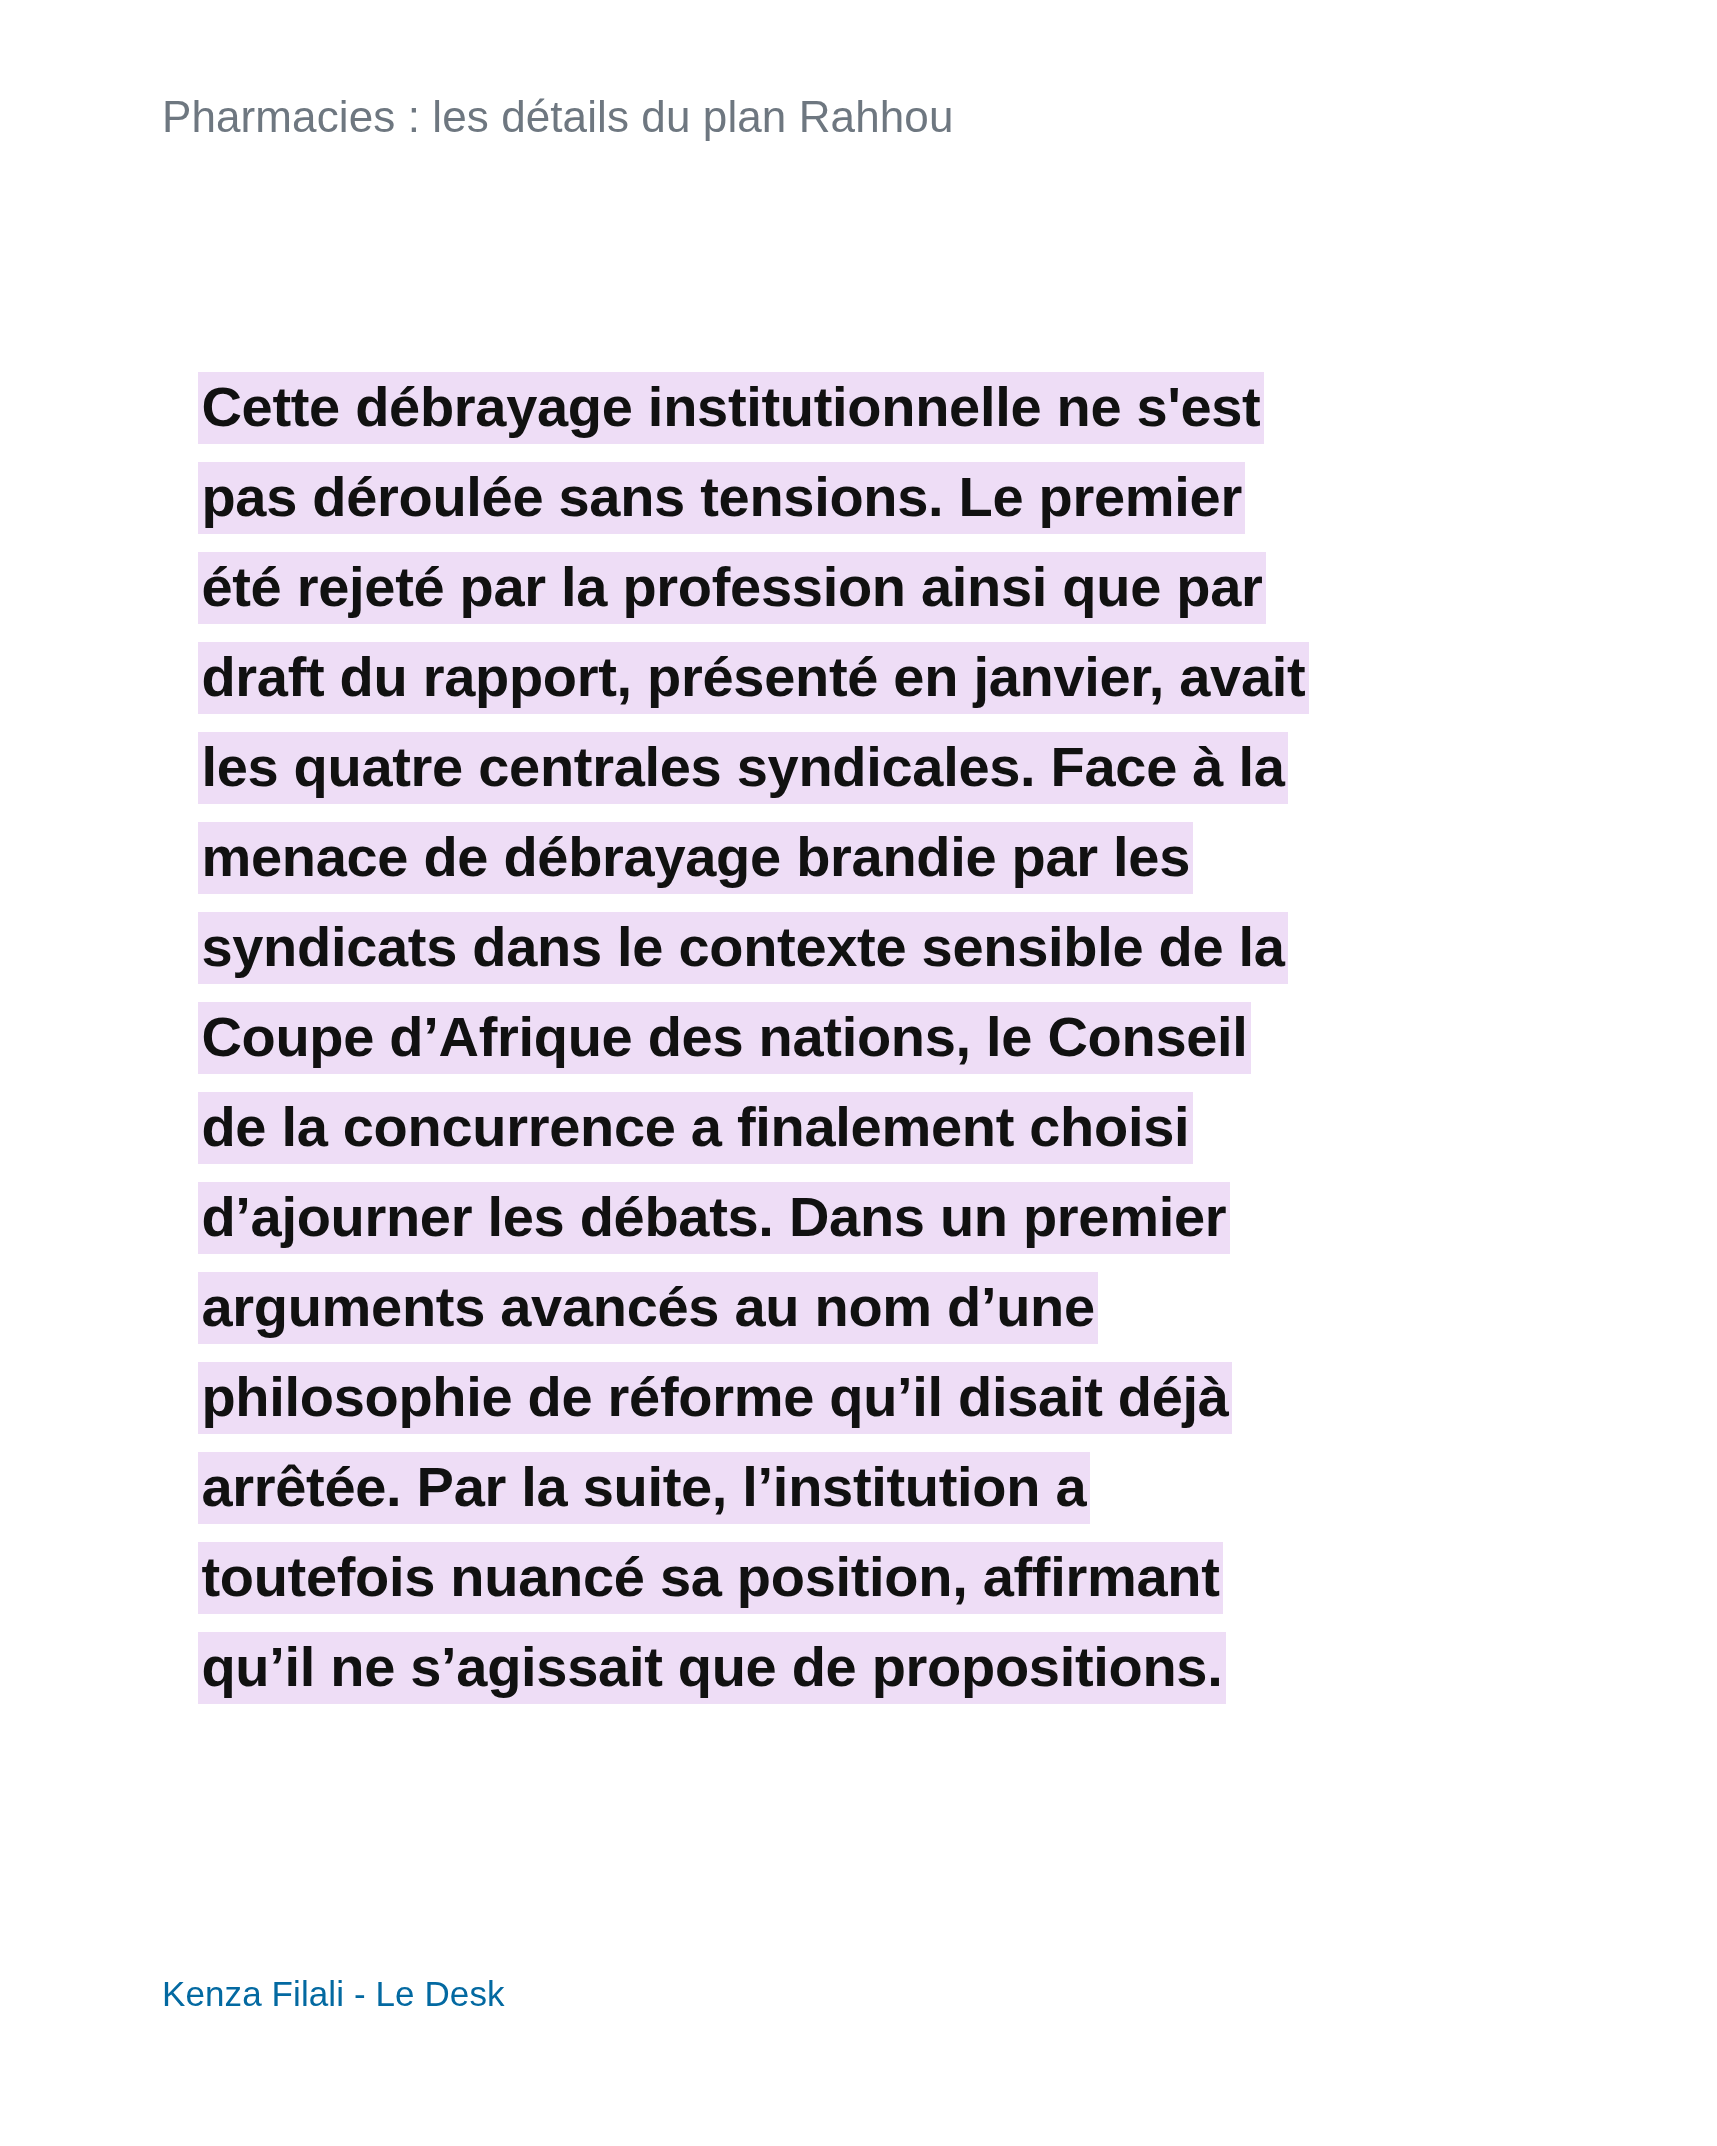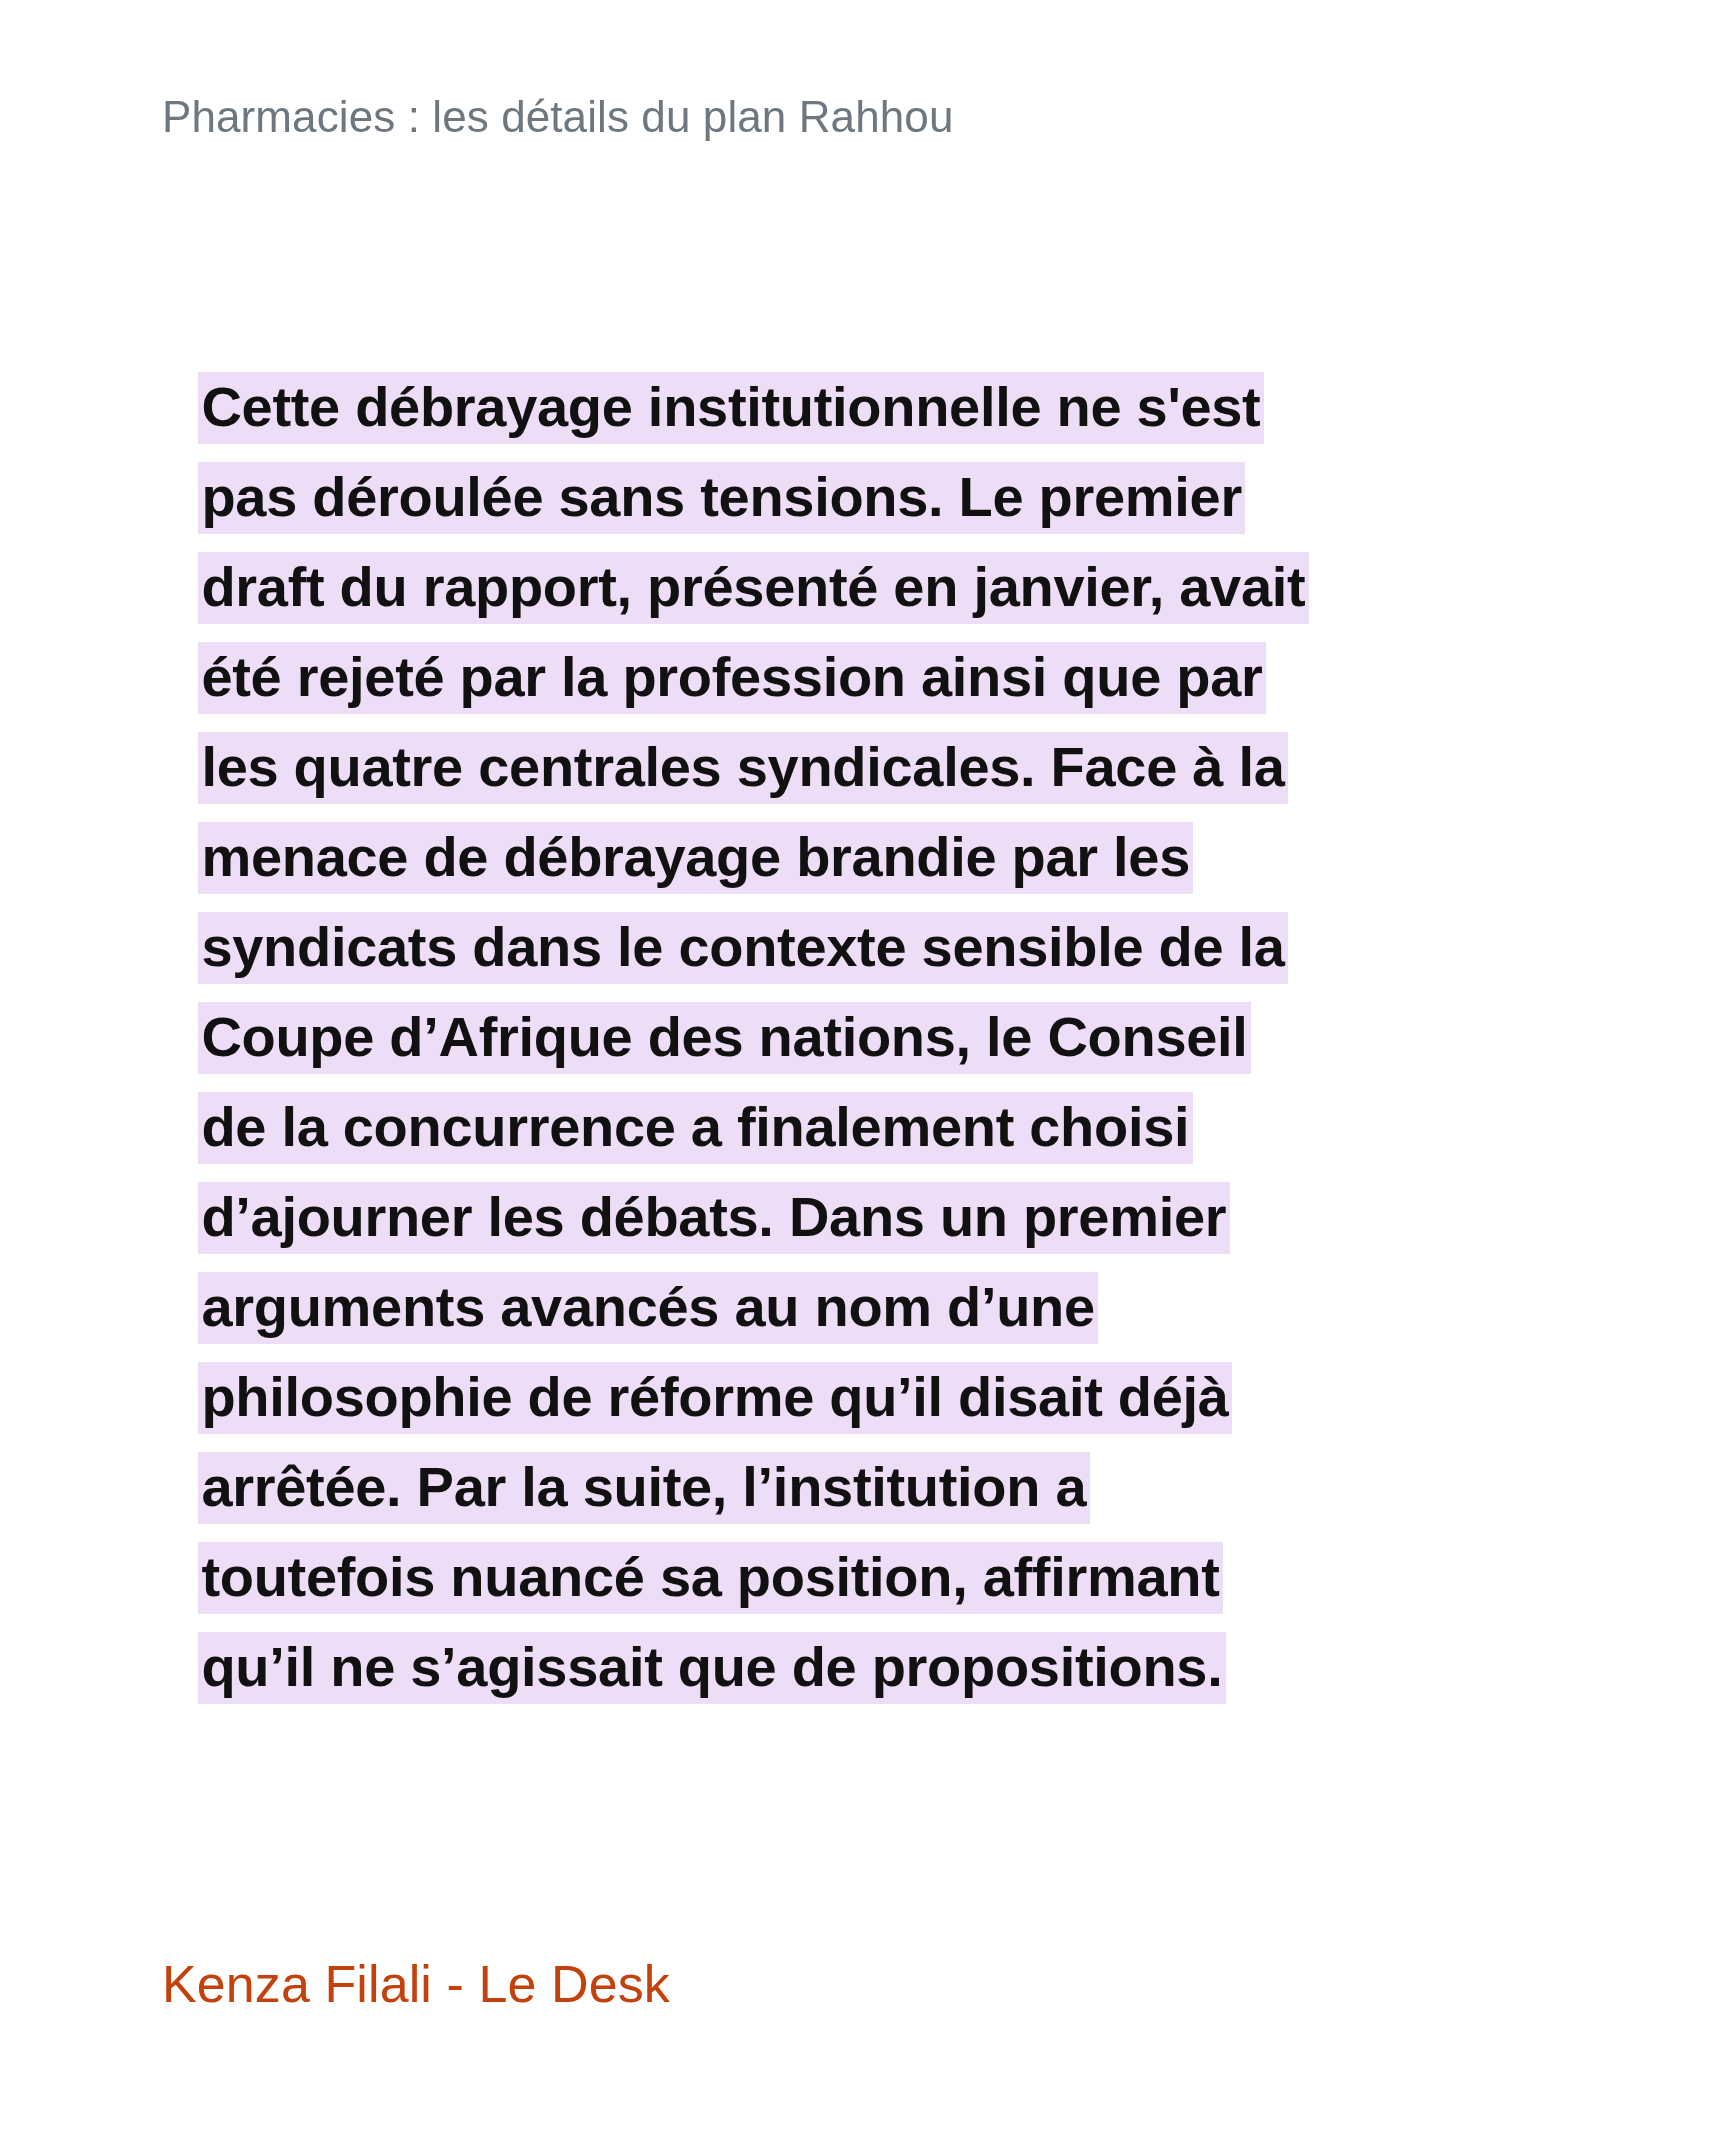--- a/index.html
+++ b/index.html
@@ -57,39 +57,39 @@
     background-color: #eeddf6;
     box-decoration-break: clone;
     -webkit-box-decoration-break: clone;
     padding: 2.6px 3.4px 6px 3.4px;
   }
 
   .byline {
     position: absolute;
     left: 162px;
     bottom: 132px;
-    font-size: 52px;
+    font-size: 35px;
     line-height: 1.2;
-    color: #c2410c;
+    color: #0369a1;
     font-weight: 400;
     letter-spacing: 0.1px;
   }
 </style>
 </head>
 <body>
 
 <div class="page">
 
   <div class="kicker">Pharmacies : les détails du plan Rahhou</div>
 
   <blockquote class="quote-block">
     <span class="quote-line"><span class="hl">Cette débrayage institutionnelle ne s'est</span></span>
     <span class="quote-line"><span class="hl">pas déroulée sans tensions. Le premier</span></span>
+    <span class="quote-line"><span class="hl">été rejeté par la profession ainsi que par</span></span>
     <span class="quote-line"><span class="hl">draft du rapport, présenté en janvier, avait</span></span>
-    <span class="quote-line"><span class="hl">été rejeté par la profession ainsi que par</span></span>
     <span class="quote-line"><span class="hl">les quatre centrales syndicales. Face à la</span></span>
     <span class="quote-line"><span class="hl">menace de débrayage brandie par les</span></span>
     <span class="quote-line"><span class="hl">syndicats dans le contexte sensible de la</span></span>
     <span class="quote-line"><span class="hl">Coupe d’Afrique des nations, le Conseil</span></span>
     <span class="quote-line"><span class="hl">de la concurrence a finalement choisi</span></span>
     <span class="quote-line"><span class="hl">d’ajourner les débats. Dans un premier</span></span>
     <span class="quote-line"><span class="hl">arguments avancés au nom d’une</span></span>
     <span class="quote-line"><span class="hl">philosophie de réforme qu’il disait déjà</span></span>
     <span class="quote-line"><span class="hl">arrêtée. Par la suite, l’institution a</span></span>
     <span class="quote-line"><span class="hl">toutefois nuancé sa position, affirmant</span></span>

